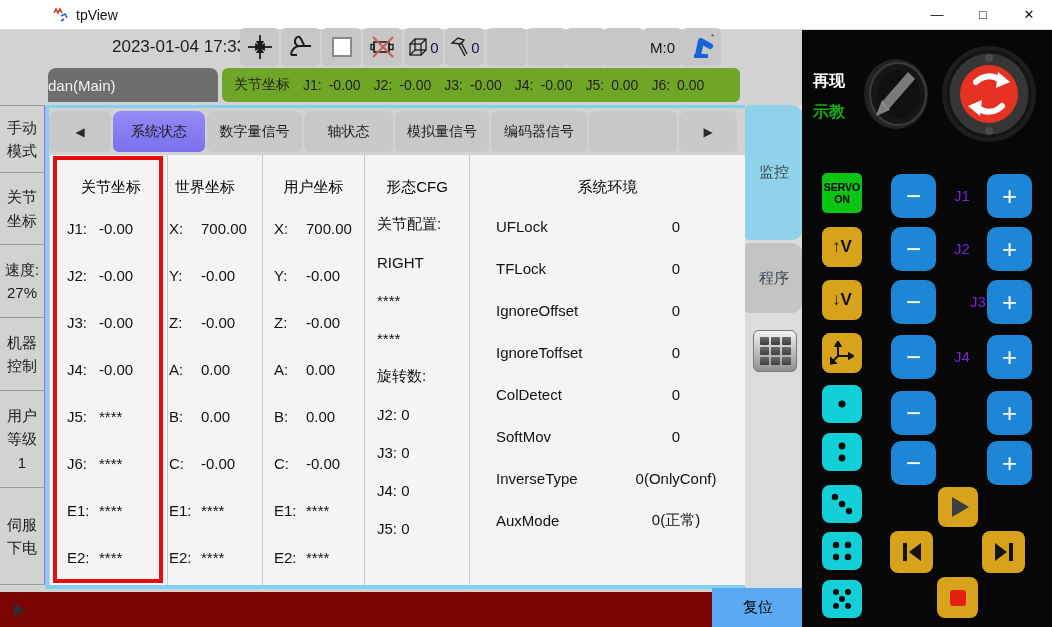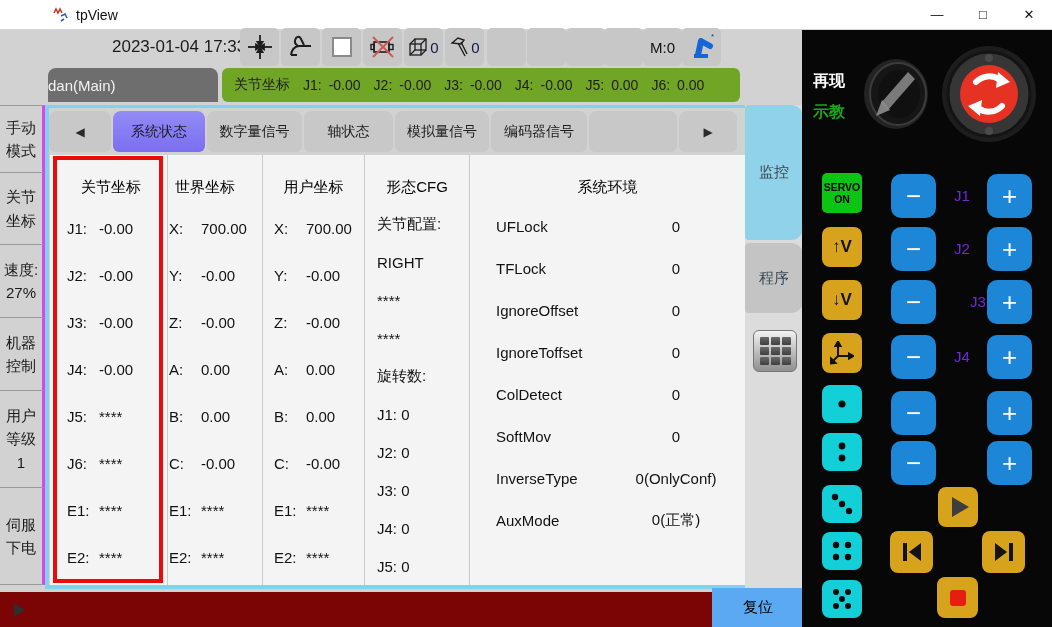--- a/index.html
+++ b/index.html
@@ -25,21 +25,21 @@
   
   .prog-tab { left:48px; top:68px; width:170px; height:34px; background:#6e6e6e;
               border-radius:8px 8px 0 0; color:#f2f2f2; font-size:15px;
               display:flex; align-items:center; justify-content:flex-start; }
   .joint-bar { left:222px; top:68px; width:518px; height:34px; background:#71a526;
                border-radius:6px; display:flex; align-items:center; padding-left:12px;
                font-size:14px; color:#1e1e1e; gap:13px; }
   .jpair { display:flex; gap:7px; }
 
   
-  .side-cell { left:0; width:45px; border-top:1px solid #9a9a9a; border-right:3px solid #d946ef;
+  .side-cell { left:0; width:45px; border-top:1px solid #9a9a9a; border-right:1px solid #d946ef;
                display:flex; flex-direction:column; align-items:center; justify-content:center;
                font-size:15px; color:#1b1b1b; line-height:1.55; }
 
   
   .frame { left:45px; top:105px; width:700px; height:484px; background:#7fd2f0; }
   .frame-inner { position:absolute; left:4px; top:3px; right:0; bottom:4px; background:#d2d2d2; }
   .navrow { position:absolute; left:0; top:0; width:696px; height:46px; display:flex; gap:2px; padding-top:3px; }
   .navtab { height:41px; background:#c8c8c8; border-radius:8px 8px 6px 6px; font-size:14px;
             color:#1c1c1c; display:flex; align-items:center; justify-content:center; }
   .navtab.sel { background:linear-gradient(#938bf6,#7b6ff0); }
@@ -370,21 +370,20 @@
           </div>
       </div>
 
       <div class="coordcol" style="left:315px;width:104px;">
         <div class="colhead">形态CFG</div>
         <div class="cfgline">关节配置:</div>
         <div class="cfgline">RIGHT</div>
         <div class="cfgline">****</div>
         <div class="cfgline">****</div>
         <div class="cfgline">旋转数:</div>
-        <div class="cfgline">J1: 0</div>
         <div class="cfgline">J2: 0</div>
         <div class="cfgline">J3: 0</div>
         <div class="cfgline">J4: 0</div>
         <div class="cfgline">J5: 0</div>
       </div>
 
       <div class="coordcol" style="left:420px;width:275px;">
         <div class="colhead">系统环境</div>
         <div class="envrow" style="position:relative;">
             <span class="l">UFLock</span>

